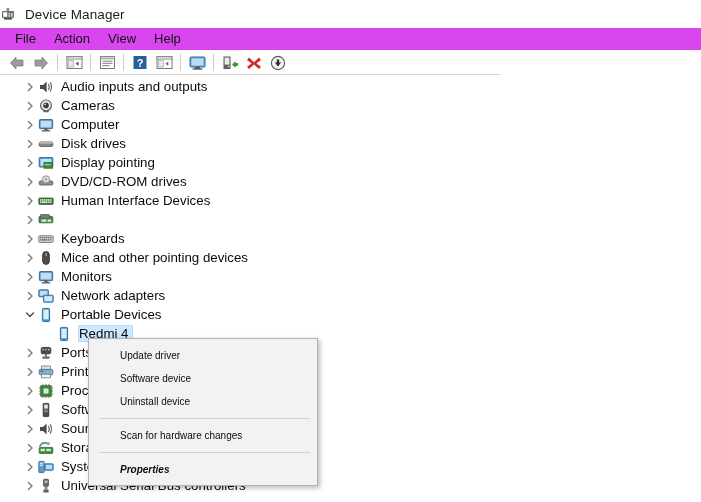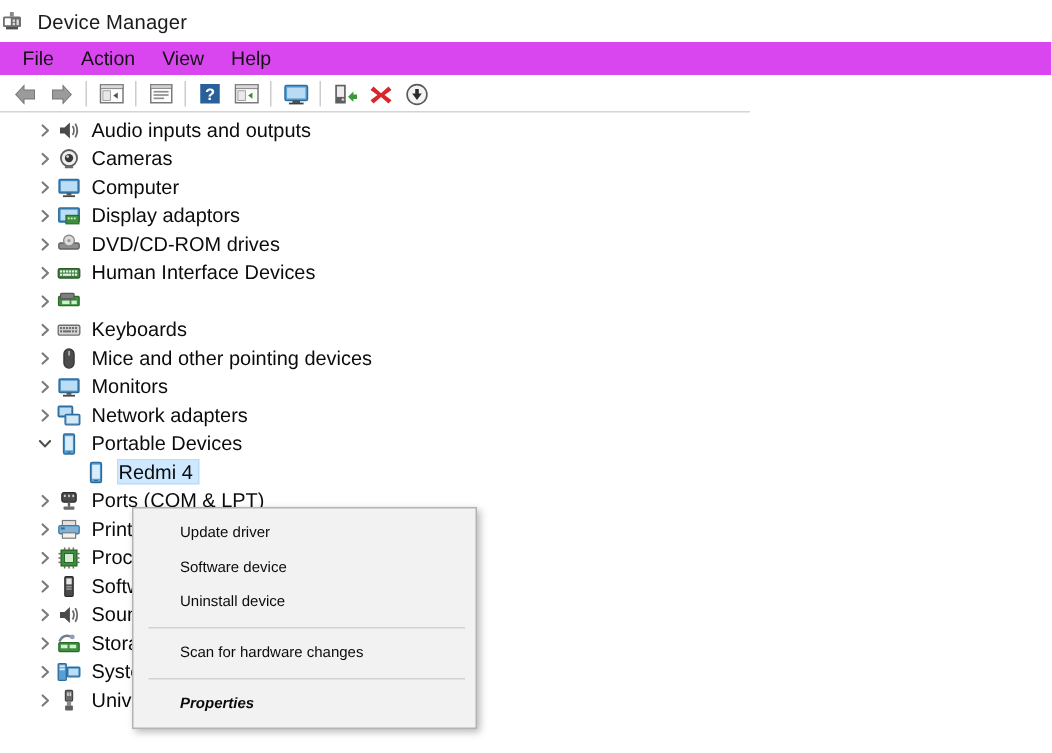--- a/index.html
+++ b/index.html
@@ -354,29 +354,44 @@
       <span class="node-label">Computer</span>
     </div>
     <div class="tree-row depth-1">
       <span class="twisty">
         <svg width="10" height="10" viewBox="0 0 10 10">
           <path d="M3.4 1.6 L7 5 L3.4 8.4" stroke="#7a7a7a" stroke-width="1.4" fill="none" stroke-linecap="round" stroke-linejoin="round"></path>
         </svg>
       </span>
       <span class="node-icon">
         <svg width="16" height="16" viewBox="0 0 16 16">
+          <rect x="1.2" y="6" width="13.6" height="4.4" rx="1.2" fill="#8a8a8a" stroke="#5e5e5e" stroke-width="0.9"></rect>
+          <rect x="1.2" y="6" width="13.6" height="1.8" rx="0.9" fill="#b5b5b5"></rect>
+          <circle cx="12.4" cy="9.1" r="0.8" fill="#3c7a3c"></circle>
+        </svg>
+      </span>
+      <span class="node-label">Disk drives</span>
+    </div>
+    <div class="tree-row depth-1">
+      <span class="twisty">
+        <svg width="10" height="10" viewBox="0 0 10 10">
+          <path d="M3.4 1.6 L7 5 L3.4 8.4" stroke="#7a7a7a" stroke-width="1.4" fill="none" stroke-linecap="round" stroke-linejoin="round"></path>
+        </svg>
+      </span>
+      <span class="node-icon">
+        <svg width="16" height="16" viewBox="0 0 16 16">
           <rect x="1.2" y="2.6" width="13.6" height="9.4" rx="0.8" fill="#4e93c8" stroke="#2d6d9e" stroke-width="1"></rect>
           <rect x="2.4" y="3.8" width="11.2" height="7" fill="#bcdef4"></rect>
           <rect x="6" y="7.6" width="8.6" height="5.6" fill="#3d8f3d" stroke="#2b6b2b" stroke-width="0.8"></rect>
           <rect x="7.2" y="9" width="1.2" height="1.2" fill="#d7efd7"></rect>
           <rect x="9.2" y="9" width="1.2" height="1.2" fill="#d7efd7"></rect>
           <rect x="11.2" y="9" width="1.2" height="1.2" fill="#d7efd7"></rect>
         </svg>
       </span>
-      <span class="node-label">Display adaptors</span>
+      <span class="node-label">Display pointing</span>
     </div>
     <div class="tree-row depth-1">
       <span class="twisty">
         <svg width="10" height="10" viewBox="0 0 10 10">
           <path d="M3.4 1.6 L7 5 L3.4 8.4" stroke="#7a7a7a" stroke-width="1.4" fill="none" stroke-linecap="round" stroke-linejoin="round"></path>
         </svg>
       </span>
       <span class="node-icon">
         <svg width="16" height="16" viewBox="0 0 16 16">
           <rect x="1.2" y="7" width="13.6" height="4" rx="1.1" fill="#8e8e8e" stroke="#616161" stroke-width="0.9"></rect>

